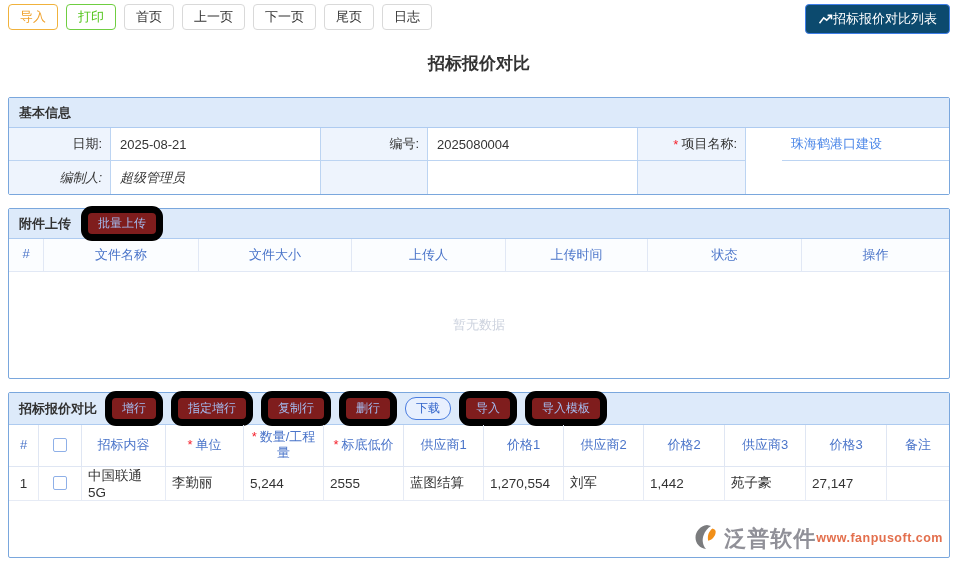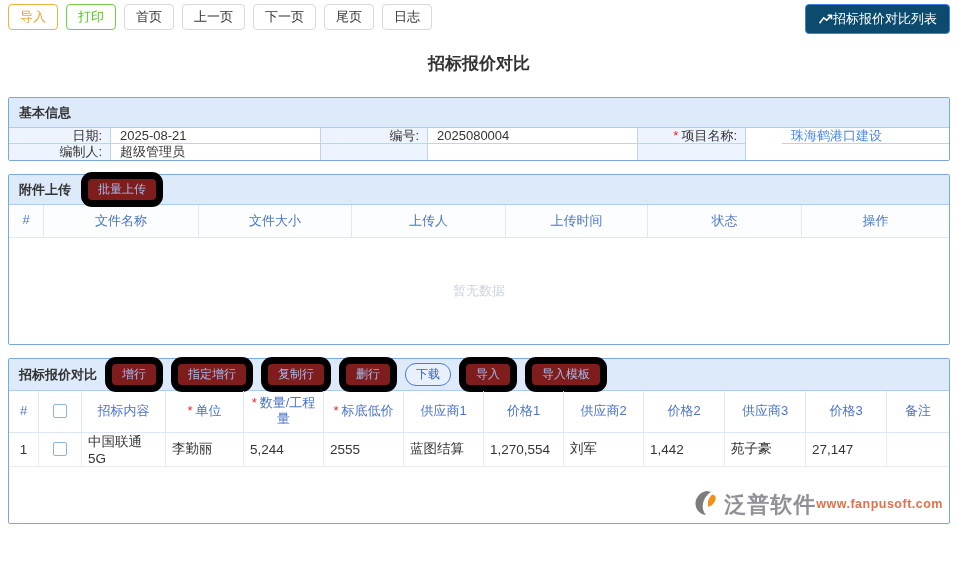--- a/index.html
+++ b/index.html
@@ -21,23 +21,23 @@
   .page-title { text-align:center; font-size:17px; font-weight:bold; color:#333; margin:18px 0 22px; }
 
   
   .section { margin:0 8px 13px 8px; border:1px solid #7aa7dd; border-radius:2px; background:#fff; }
   .section-head { display:flex; align-items:center; gap:10px; height:30px; padding:0 10px;
                   background:#ddeafa; border-bottom:1px solid #aecbf0; }
   .section-title { font-size:13px; font-weight:bold; color:#333; }
 
   
   .bi-grid { display:grid; grid-template-columns:102px 210px 107px 210px 108px 1fr; }
-  .bi-cell { height:16px; display:flex; align-items:center; font-size:13px;
+  .bi-cell { height:33px; display:flex; align-items:center; font-size:13px;
              border-bottom:1px solid #bcd4f2; border-right:1px solid #bcd4f2; }
-  .bi-grid .bi-cell:nth-last-child(-n+6){ border-bottom:none; }
+  .bi-grid .bi-cell:nth-last-child(-n+6){ border-bottom:none;font-style:italic; }
   .bi-cell.last { border-right:none;margin-left:36px; }
   .bi-label { background:#eef4fd; justify-content:flex-end; padding-right:8px; color:#333; }
   .bi-value { background:#fff; padding-left:9px; }
   .link { color:#4a86e8; cursor:pointer; }
   .req { color:#f5222d; margin-right:3px; font-size:13px; }
 
   
   .pill { font-size:12px; padding:2px 10px; border-radius:11px; background:#7f1d1d;
           border:7px solid #000000; color:#a4bcf0; cursor:pointer; white-space:nowrap; }
   .pill-active { color:#2f62c9; border:1.5px solid #4a7de0; background:#e8f0fe; }

